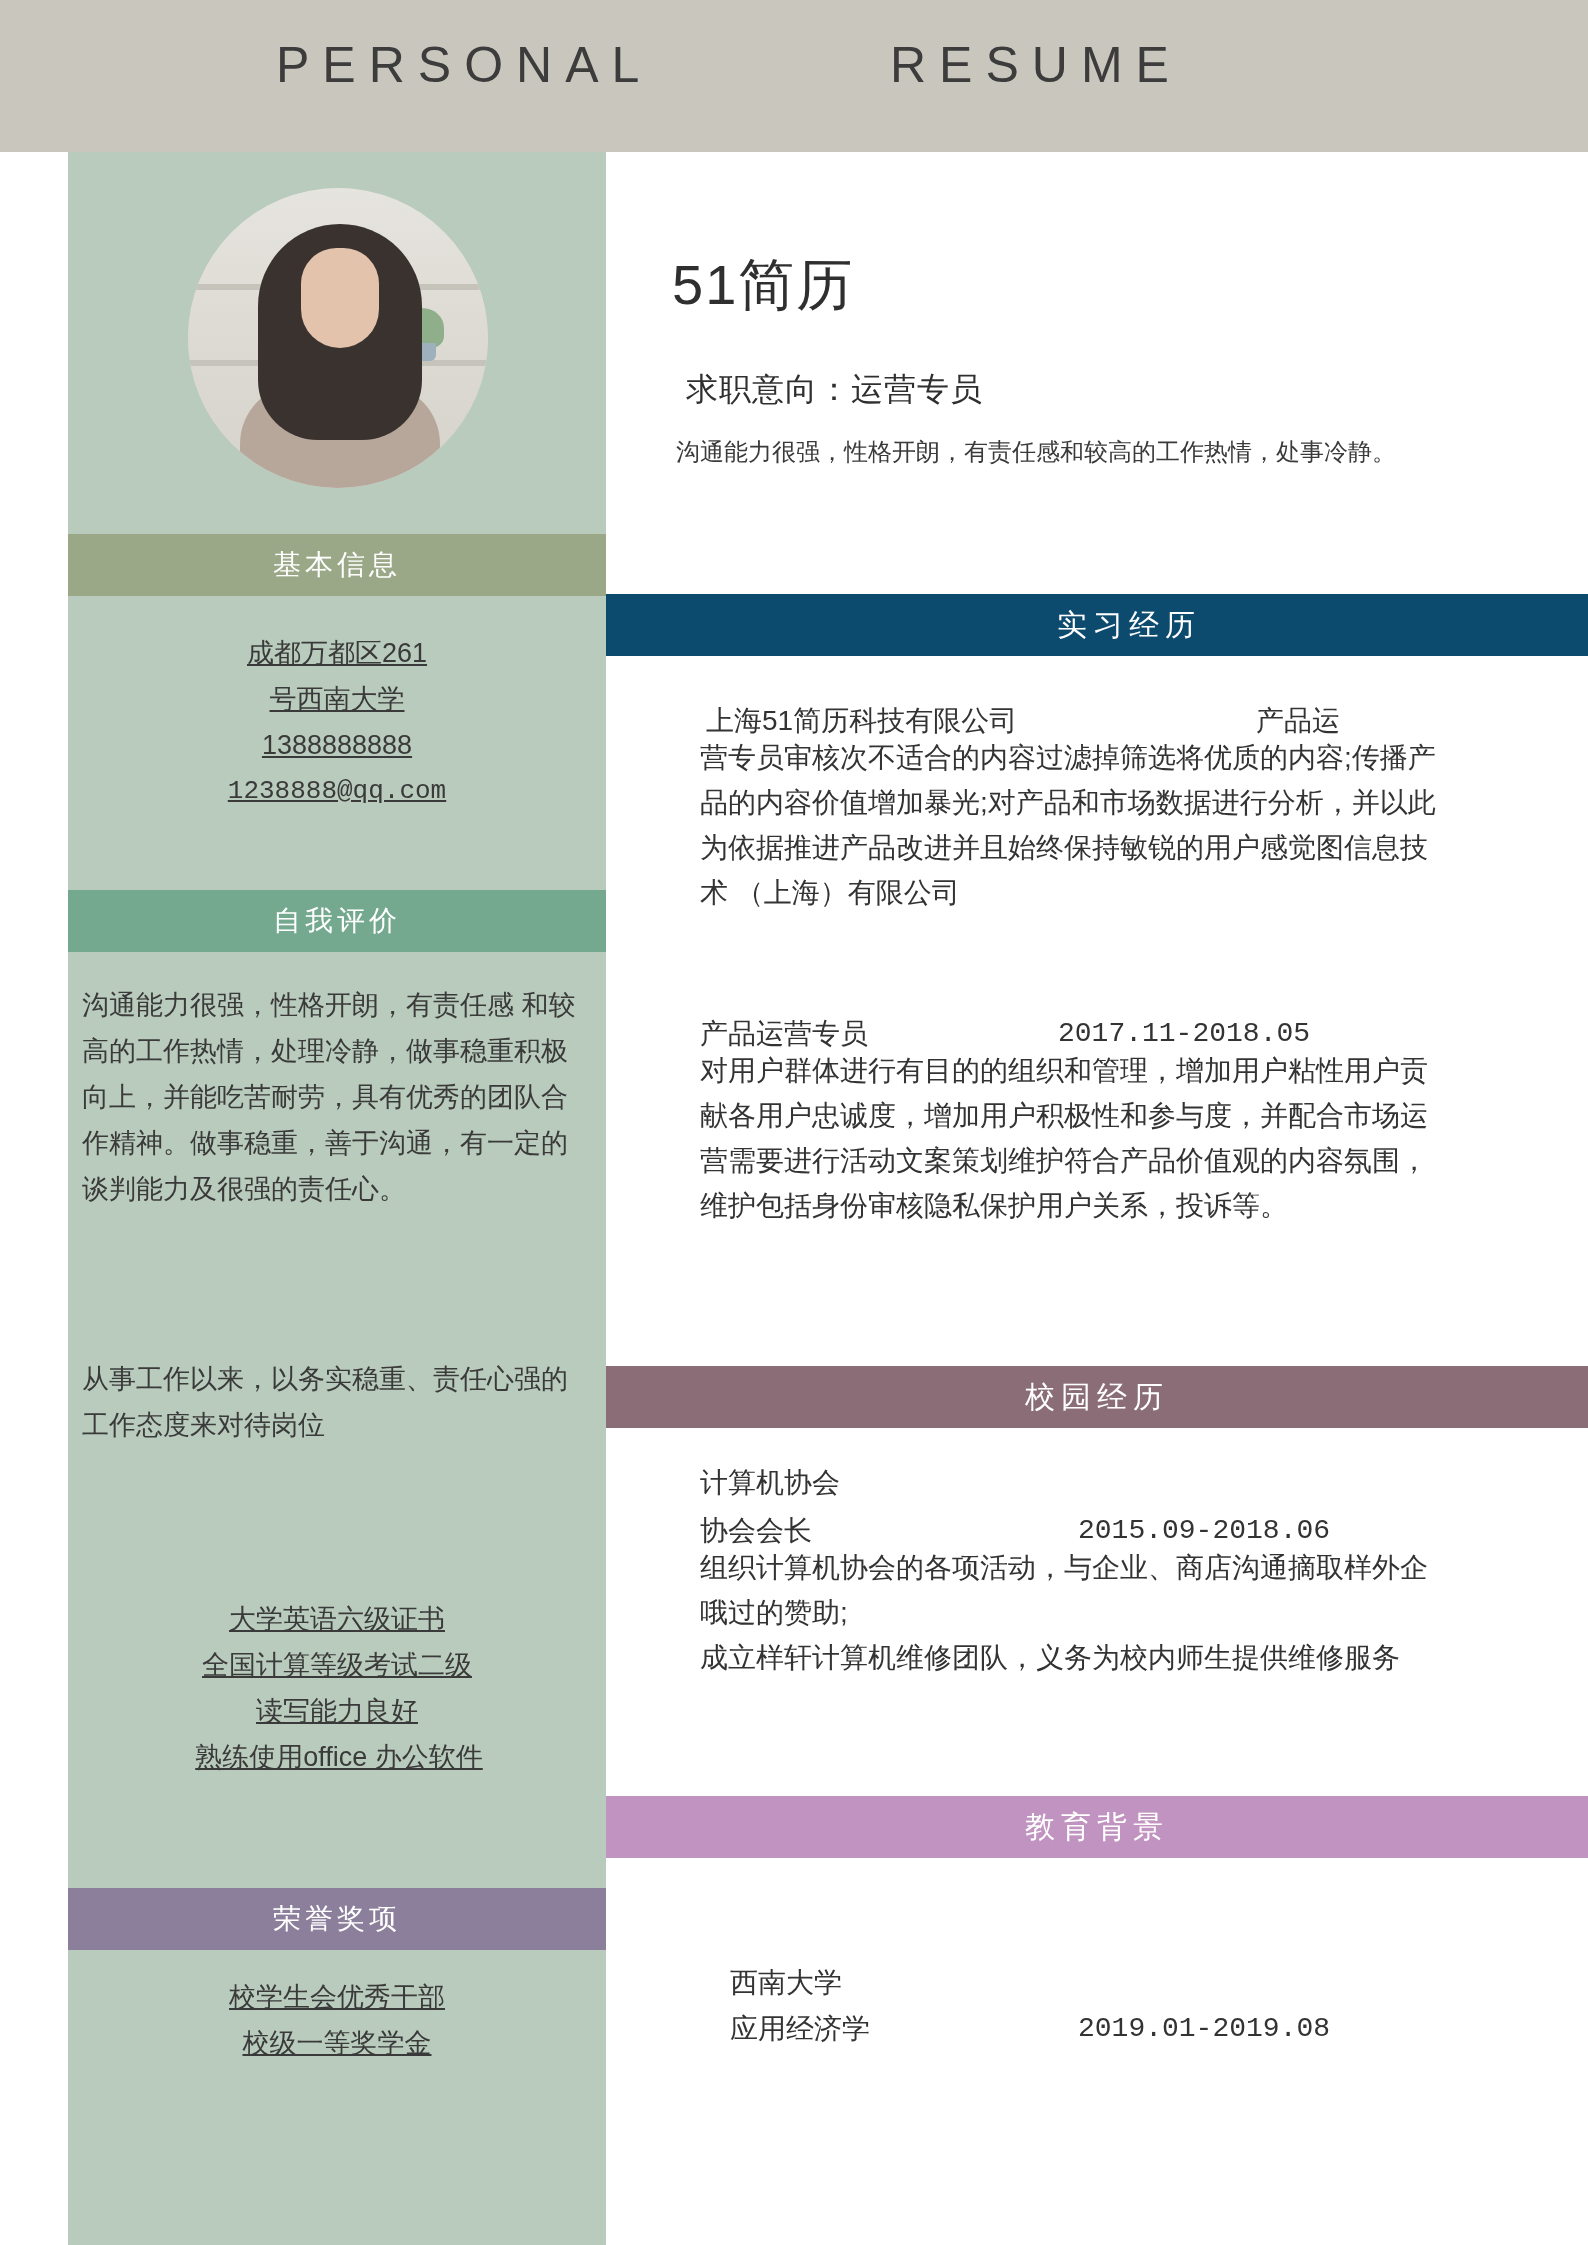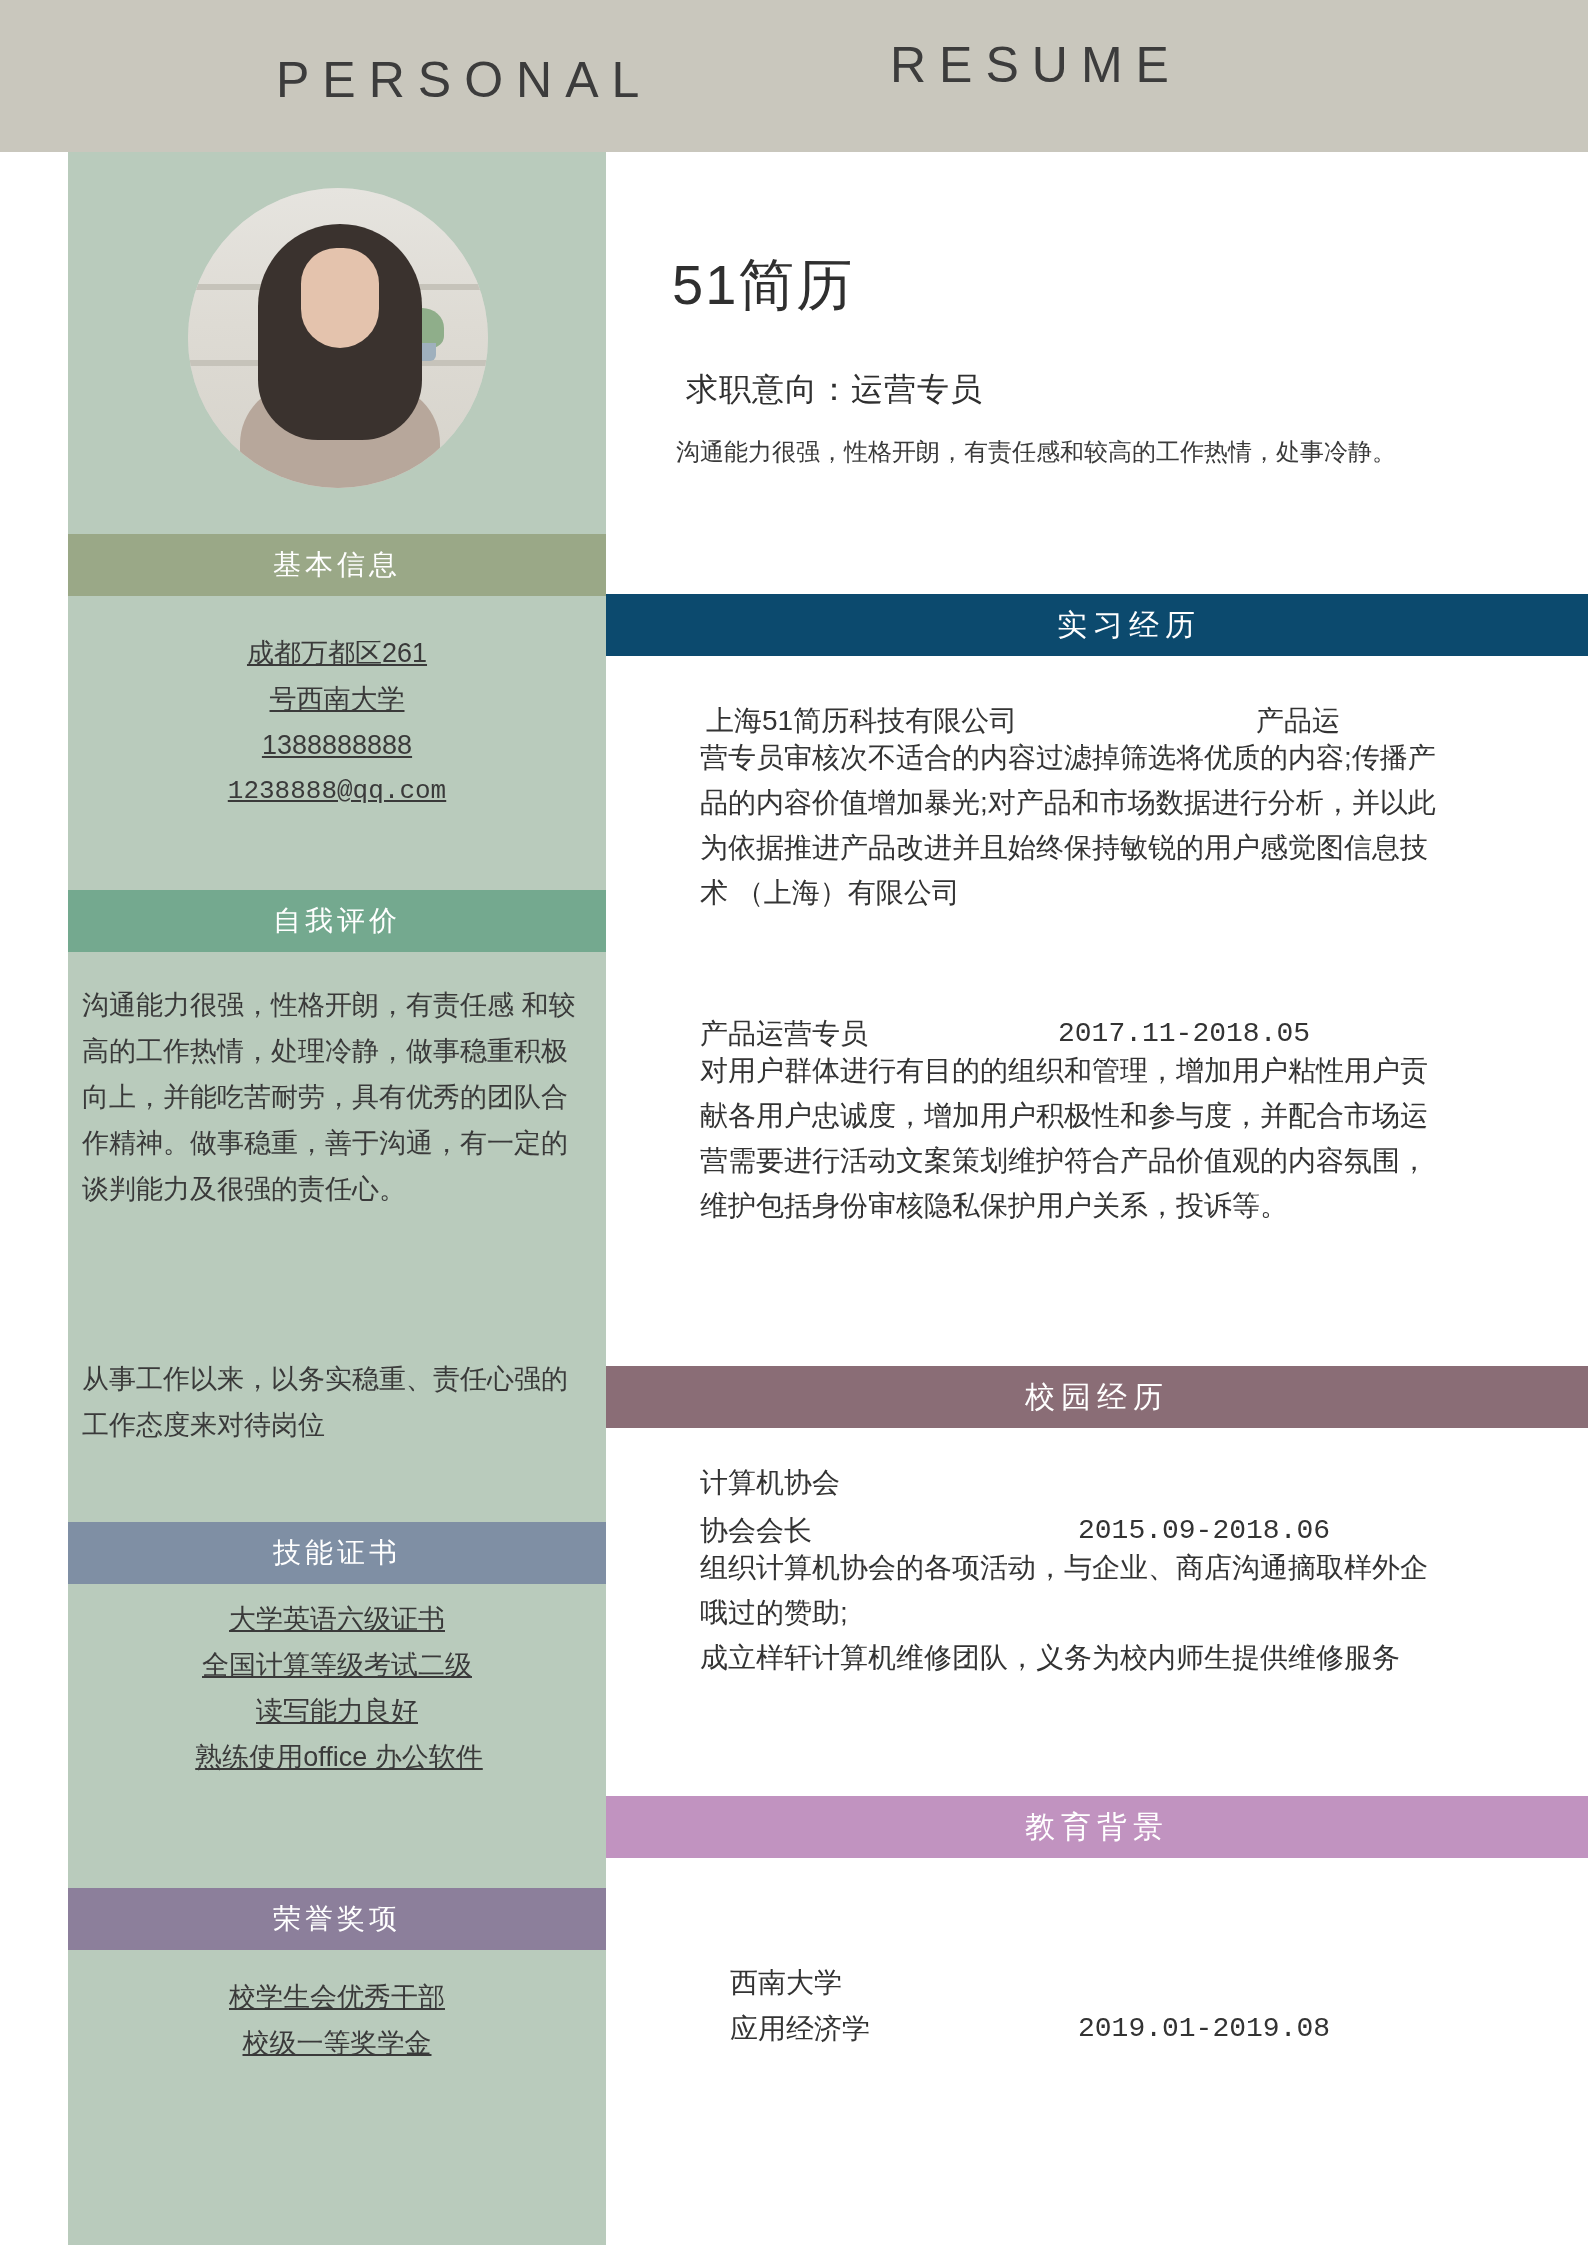--- a/index.html
+++ b/index.html
@@ -27,21 +27,21 @@
   .header-band {
     position: absolute;
     left: 0; top: 0;
     width: 1588px;
     height: 152px;
     background: #c9c7bd;
   }
   .header-title-left {
     position: absolute;
     left: 276px;
-    top: 51px;
+    top: 36px;
     font-size: 50px;
     letter-spacing: 13px;
     color: #3c3c3c;
     font-family: "Liberation Sans", sans-serif;
     font-weight: 400;
   }
   .header-title-right {
     position: absolute;
     left: 890px;
     top: 36px;
@@ -222,21 +222,20 @@
   <div class="sec-band" style="top:534px;background:#9aa887;">基本信息</div>
   <div class="left-body center" style="top:630px;">成都万都区261</div>
   <div class="left-body center" style="top:676px;">号西南大学</div>
   <div class="left-body center" style="top:722px;">1388888888</div>
   <div class="left-body center mono" style="top:768px;font-size:26px;">1238888@qq.com</div>
 
   <div class="sec-band" style="top:890px;background:#74a98f;">自我评价</div>
   <div class="left-body" style="top:982px;left:82px;width:510px;">沟通能力很强，性格开朗，有责任感 和较高的工作热情，处理冷静，做事稳重积极向上，并能吃苦耐劳，具有优秀的团队合作精神。做事稳重，善于沟通，有一定的谈判能力及很强的责任心。</div>
   <div class="left-body" style="top:1356px;left:82px;width:510px;">从事工作以来，以务实稳重、责任心强的工作态度来对待岗位</div>
 
-  <div class="sec-band" style="top:1522px;background:#7f8fa4;">技能证书</div>
   <div class="left-body center" style="top:1642px;">全国计算等级考试二级</div>
   <div class="left-body center" style="top:1596px;">大学英语六级证书</div>
   <div class="left-body center" style="top:1688px;">读写能力良好</div>
   <div class="left-body center" style="top:1734px;left:110px;width:458px;">熟练使用office 办公软件</div>
 
   <div class="sec-band" style="top:1888px;background:#8c7f9b;">荣誉奖项</div>
   <div class="left-body center" style="top:1974px;">校学生会优秀干部</div>
   <div class="left-body center" style="top:2020px;">校级一等奖学金</div>
 
   <div class="right-name">51简历</div>

